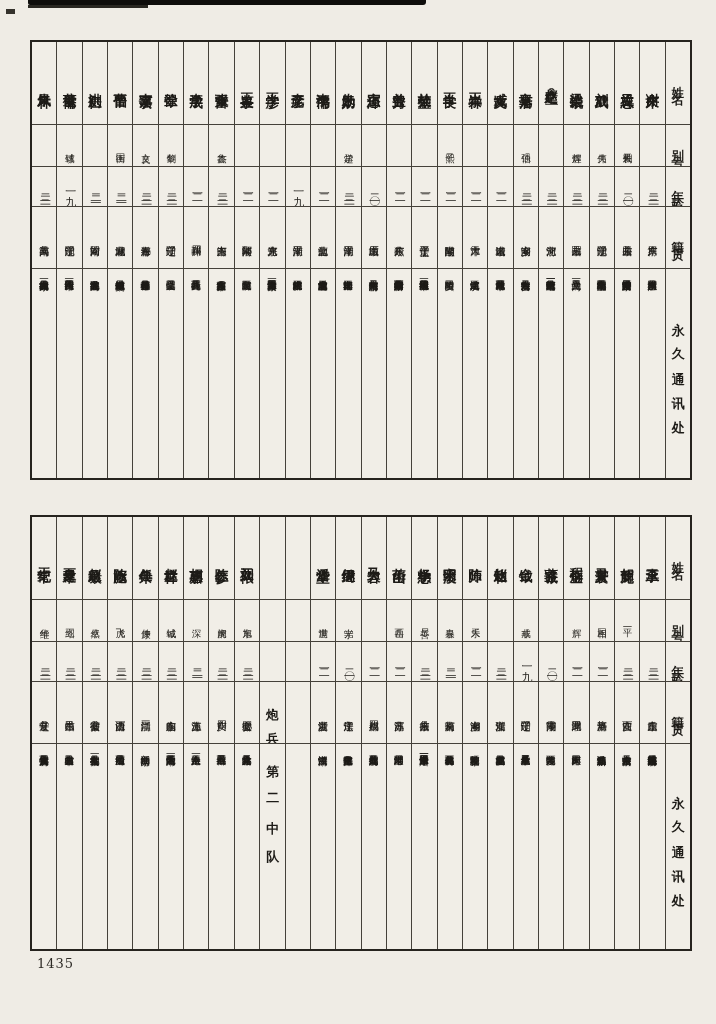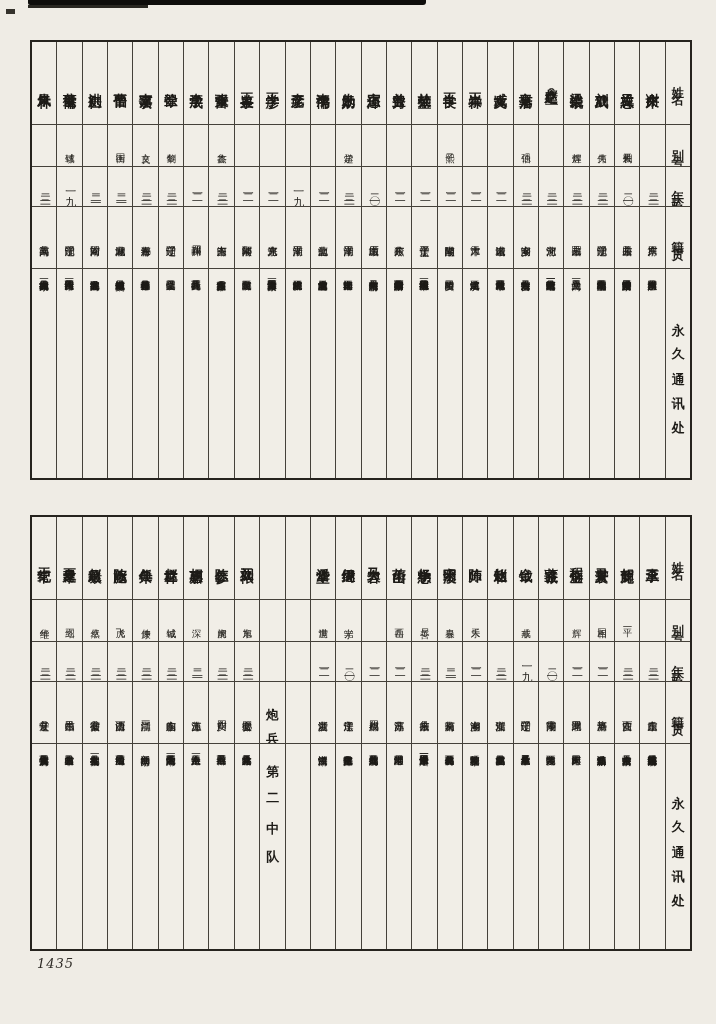--- a/index.html
+++ b/index.html
@@ -45,21 +45,21 @@
   .cell.hd.spread { letter-spacing:1.9em; justify-content:center; padding-top:0; font-size:13px; }
 
   .col.unit .cell, .col.blank .cell { background:#f1eee7; }
   .cell.unit-top    { font-weight:bold; font-size:12.5px; letter-spacing:0.35em; }
   .cell.unit-bottom { font-weight:bold; font-size:13px; letter-spacing:2.2em; justify-content:flex-start; padding-top:10px; }
 
   .note { font-size:7px; letter-spacing:0; margin-top:1px; }
 
   .page-number {
     position:absolute; left:37px; top:956px;
-    font-size:13px; font-style:italic; color:#2e2b26; letter-spacing:1px;
+    font-size:13px; color:#2e2b26; letter-spacing:1px;
   }
 </style>
 </head>
 <body>
 
 <div class="scan-streak-top"></div>
 <div class="scan-streak-top2"></div>
 <div class="scan-mark-corner"></div>
 
 <div id="table-top" class="roster">

